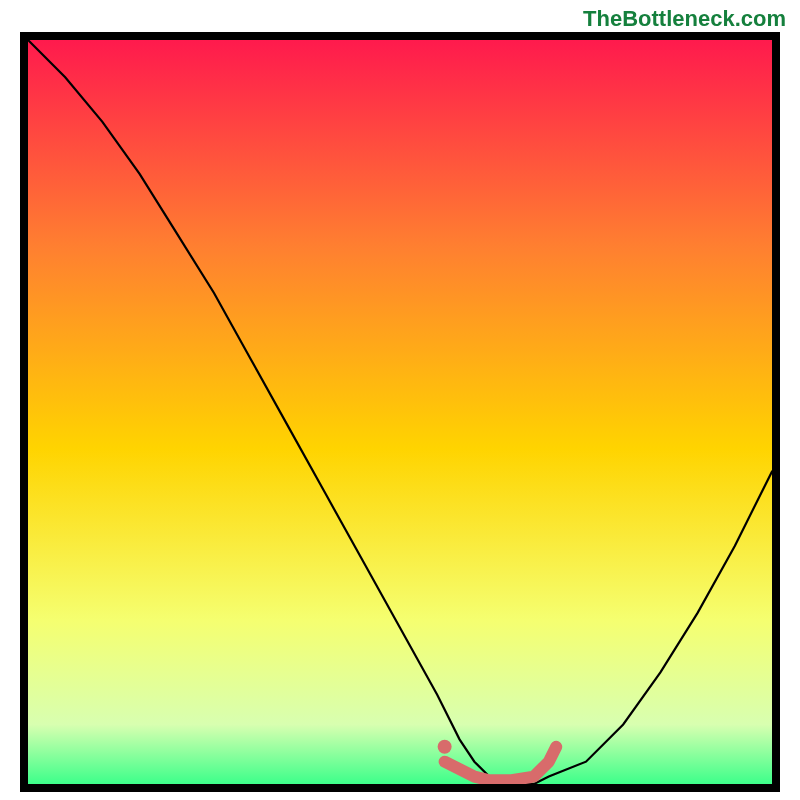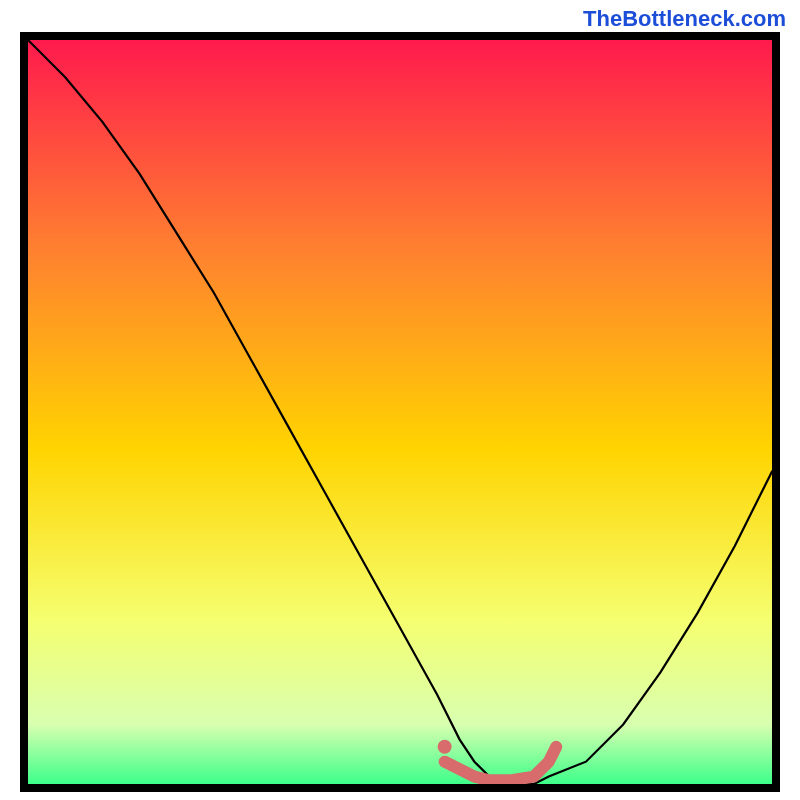--- a/index.html
+++ b/index.html
@@ -12,21 +12,21 @@
     width: 800px;
     height: 800px;
     position: relative;
   }
   .watermark {
     position: absolute;
     top: 6px;
     right: 14px;
     font-size: 22px;
     font-weight: bold;
-    color: #1d4ed8;
+    color: #15803d;
     z-index: 10;
   }
   .chart-frame {
     position: absolute;
     top: 32px;
     left: 20px;
     width: 760px;
     height: 760px;
     border: 8px solid #000;
     box-sizing: border-box;

